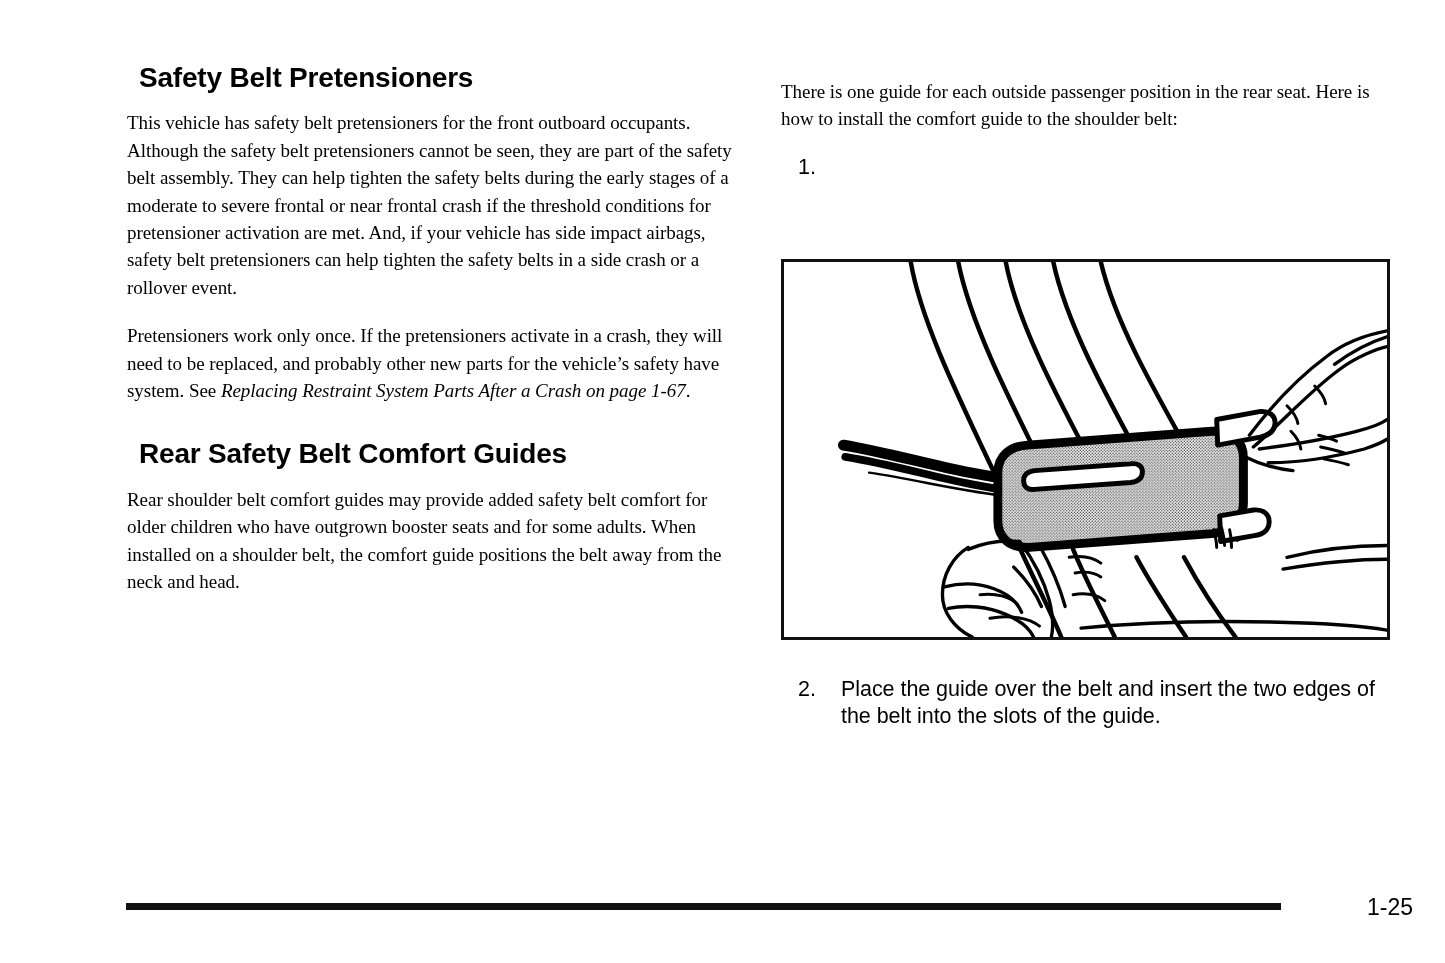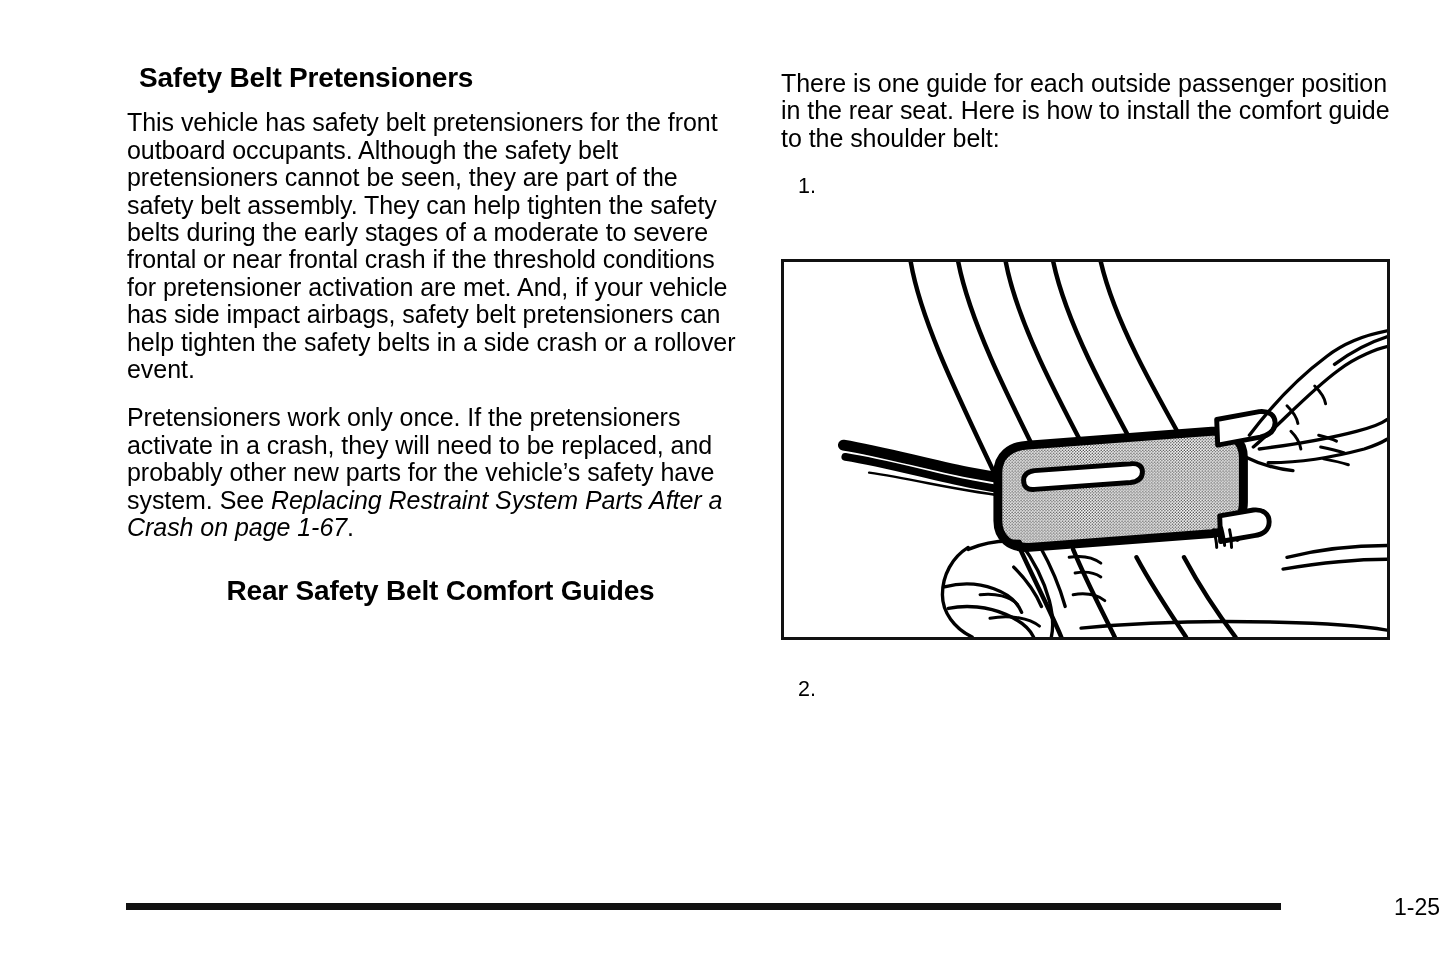--- a/index.html
+++ b/index.html
@@ -31,28 +31,28 @@
 
   h1.section-title {
     font-size: 28px;
     font-weight: bold;
     letter-spacing: -0.2px;
     margin: 0 0 16px 12px;
     line-height: 1.12;
   }
   h1.section-title.second {
     margin-top: 34px;
-    text-align: center;
   }
 
   p.body {
-    font-size: 25px;
+    font-size: 19px;
     line-height: 27.4px;
-    margin: 8px 0 21px 0;
+    margin: 16px 0 21px 0;
     letter-spacing: -0.05px;
+    font-family: Liberation Serif, serif;
   }
   p.body:last-child { margin-bottom: 0; }
   .ital { font-style: italic; }
 
   
   ol.steps {
     list-style: none;
     margin: 0;
     padding: 0;
   }
@@ -100,38 +100,39 @@
     background: #111111;
   }
   .page-number {
     position: absolute;
     left: 1340px;
     top: 894px;
     width: 100px;
     font-size: 23px;
     font-weight: normal;
     letter-spacing: 0px;
-    text-align: right;
+    text-align: center;
   }
 </style>
 </head>
 <body>
 
 <div class="page">
 
   <div class="col col-left">
 
     <h1 class="section-title">Safety Belt Pretensioners</h1>
 
     <p class="body">This vehicle has safety belt pretensioners for the front outboard occupants. Although the safety belt pretensioners cannot be seen, they are part of the safety belt assembly. They can help tighten the safety belts during the early stages of a moderate to severe frontal or near frontal crash if the threshold conditions for pretensioner activation are met. And, if your vehicle has side impact airbags, safety belt pretensioners can help tighten the safety belts in a side crash or a rollover event.</p>
 
     <p class="body"><span>Pretensioners work only once. If the pretensioners activate in a crash, they will need to be replaced, and probably other new parts for the vehicle’s safety have system. See </span><span class="ital">Replacing Restraint System Parts After a Crash on page 1-67</span><span>.</span></p>
 
     <h1 class="section-title second">Rear Safety Belt Comfort Guides</h1>
 
+    <p class="body">Rear shoulder belt comfort guides may provide added safety belt comfort for older children who have outgrown booster seats and for some adults. When installed on a shoulder belt, the comfort guide positions the belt away from the neck and head.</p>
   </div>
 
   <div class="col col-right">
 
     <p class="body">There is one guide for each outside passenger position in the rear seat. Here is how to install the comfort guide to the shoulder belt:</p>
 
     <ol class="steps steps-1">
       <li>
         <span class="num">1.</span>
       </li>
@@ -246,21 +247,21 @@
           <path d="M300 372 C 360 366, 430 364, 500 366 C 550 367, 586 370, 609 374"></path>
         </g>
 
       </g>
     </svg>
   </div>
 
   <div class="col" style="left:781px; width:612px; top:676px;">
     <ol class="steps">
       <li>
-        <span class="num">2.</span>
+        <span class="num">2.</span><span>Place the guide over the belt and insert the two edges of the belt into the slots of the guide.</span>
       </li>
     </ol>
   </div>
 
   <div class="footer-rule"></div>
   <div class="page-number">1-25</div>
 
 </div>
 
 </body></html>

